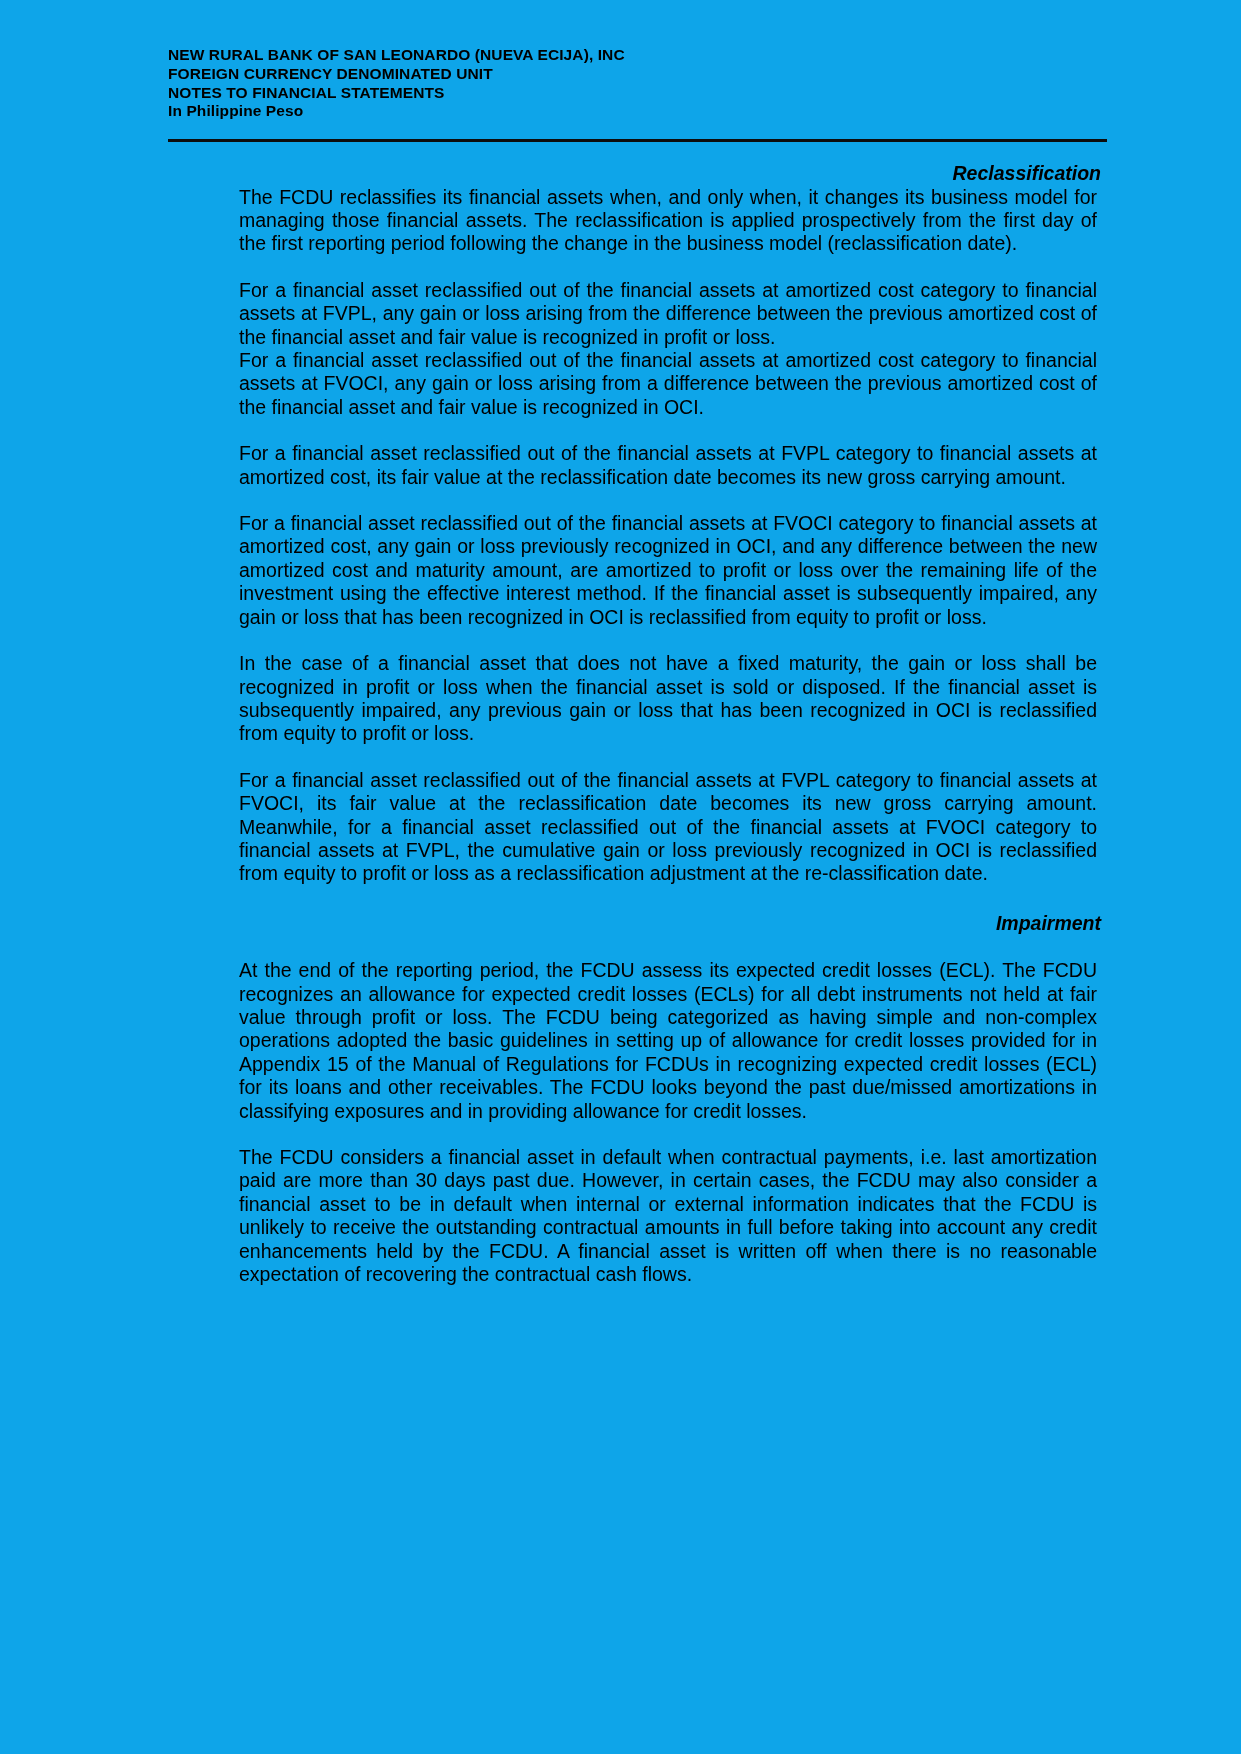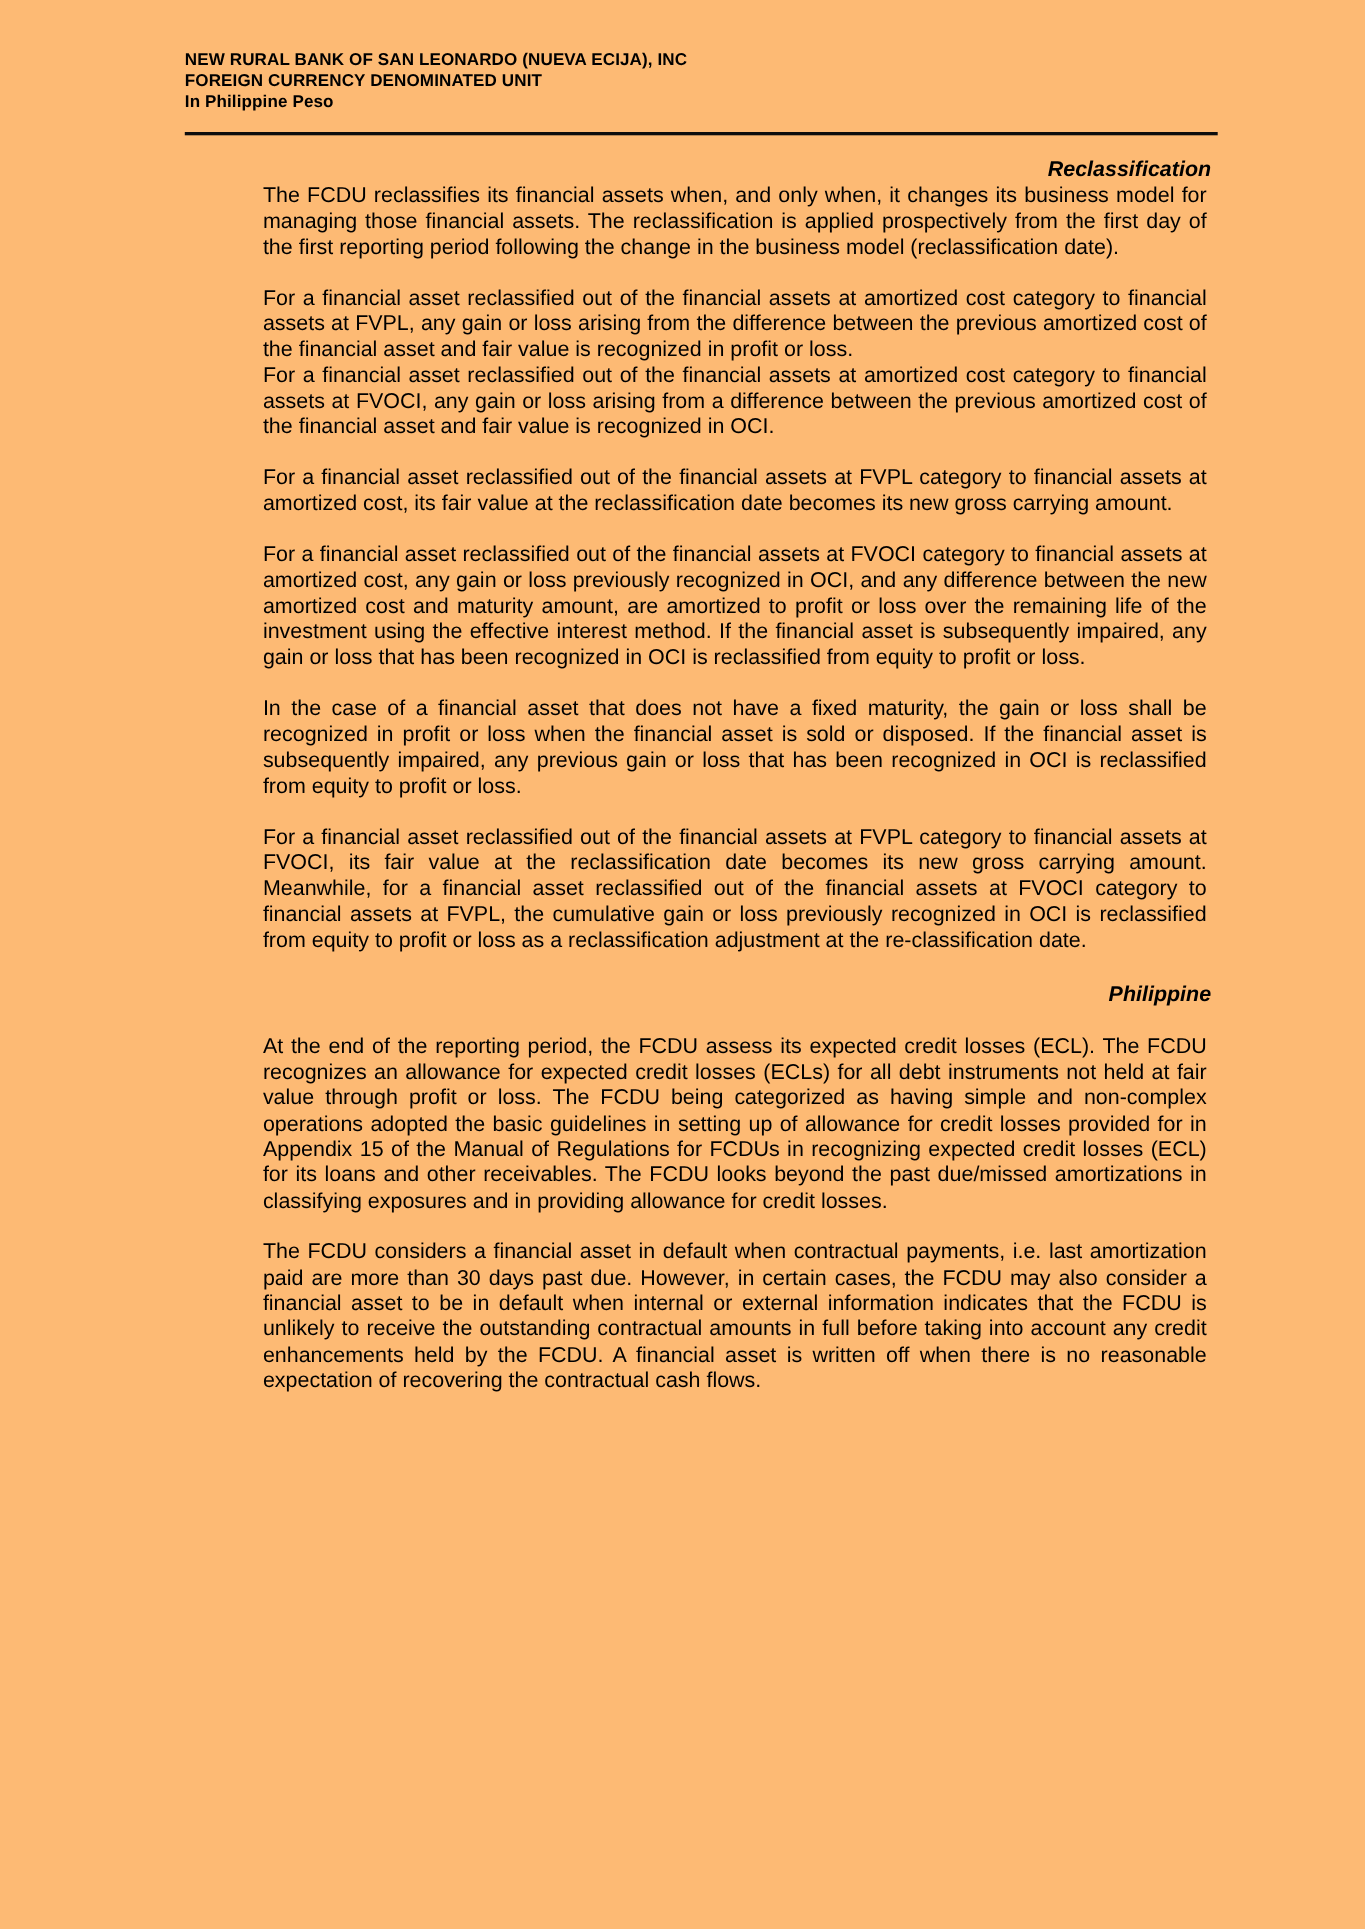--- a/index.html
+++ b/index.html
@@ -1,21 +1,21 @@
 <!DOCTYPE html>
 <html><head>
 <meta charset="utf-8">
 <style>
   html, body { margin: 0; padding: 0; background: #888; }
   .page {
     position: relative;
     width: 1241px;
     height: 1754px;
     margin: 0 auto;
-    background: #fdba74;
+    background: #0ea5e9;
     color: #000000;
     font-family: "Liberation Sans", sans-serif;
     overflow: hidden;
   }
   .content {
     position: absolute;
     left: 168px;
     top: 46px;
     width: 939px;
   }
@@ -65,20 +65,21 @@
 </style>
 </head>
 <body>
 
 <div class="page">
   <div class="content">
 
     <div class="report-header">
       <div>NEW RURAL BANK OF SAN LEONARDO (NUEVA ECIJA), INC</div>
       <div>FOREIGN CURRENCY DENOMINATED UNIT</div>
+      <div>NOTES TO FINANCIAL STATEMENTS</div>
       <div>In Philippine Peso</div>
     </div>
 
     <hr class="rule">
 
     <div class="body-text">
 
       <h3 class="section-heading">Reclassification</h3>
 
       <p class="para flush">The FCDU reclassifies its financial assets when, and only when, it changes its business model for managing those financial assets. The reclassification is applied prospectively from the first day of the first reporting period following the change in the business model (reclassification date).</p>
@@ -88,21 +89,21 @@
       <p class="para flush">For a financial asset reclassified out of the financial assets at amortized cost category to financial assets at FVOCI, any gain or loss arising from a difference between the previous amortized cost of the financial asset and fair value is recognized in OCI.</p>
 
       <p class="para">For a financial asset reclassified out of the financial assets at FVPL category to financial assets at amortized cost, its fair value at the reclassification date becomes its new gross carrying amount.</p>
 
       <p class="para">For a financial asset reclassified out of the financial assets at FVOCI category to financial assets at amortized cost, any gain or loss previously recognized in OCI, and any difference between the new amortized cost and maturity amount, are amortized to profit or loss over the remaining life of the investment using the effective interest method. If the financial asset is subsequently impaired, any gain or loss that has been recognized in OCI is reclassified from equity to profit or loss.</p>
 
       <p class="para">In the case of a financial asset that does not have a fixed maturity, the gain or loss shall be recognized in profit or loss when the financial asset is sold or disposed. If the financial asset is subsequently impaired, any previous gain or loss that has been recognized in OCI is reclassified from equity to profit or loss.</p>
 
       <p class="para">For a financial asset reclassified out of the financial assets at FVPL category to financial assets at FVOCI, its fair value at the reclassification date becomes its new gross carrying amount. Meanwhile, for a financial asset reclassified out of the financial assets at FVOCI category to financial assets at FVPL, the cumulative gain or loss previously recognized in OCI is reclassified from equity to profit or loss as a reclassification adjustment at the re-classification date.</p>
 
-      <h3 class="section-heading spaced">Philippine</h3>
+      <h3 class="section-heading spaced">Impairment</h3>
 
       <p class="para flush">At the end of the reporting period, the FCDU assess its expected credit losses (ECL).  The FCDU recognizes an allowance for expected credit losses (ECLs) for all debt instruments not held at fair value through profit or loss. The FCDU being categorized as having simple and non-complex operations adopted the basic guidelines in setting up of allowance for credit losses provided for in Appendix 15 of the Manual of Regulations for FCDUs in recognizing expected credit losses (ECL) for its loans and other receivables. The FCDU looks beyond the past due/missed amortizations in classifying exposures and in providing allowance for credit losses.</p>
 
       <p class="para">The FCDU considers a financial asset in default when contractual payments, i.e. last amortization paid are more than 30 days past due. However, in certain cases, the FCDU may also consider a financial asset to be in default when internal or external information indicates that the FCDU is unlikely to receive the outstanding contractual amounts in full before taking into account any credit enhancements held by the FCDU. A financial asset is written off when there is no reasonable expectation of recovering the contractual cash flows.</p>
 
     </div>
   </div>
 
 </div>
 

